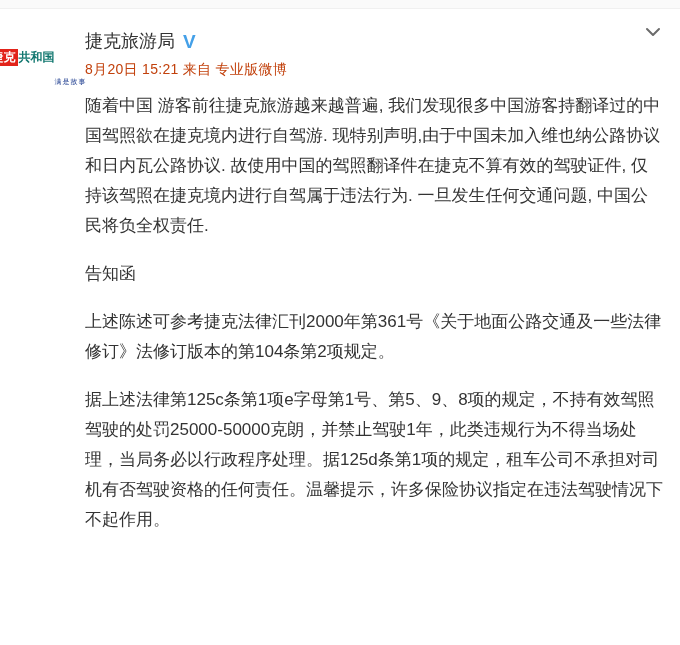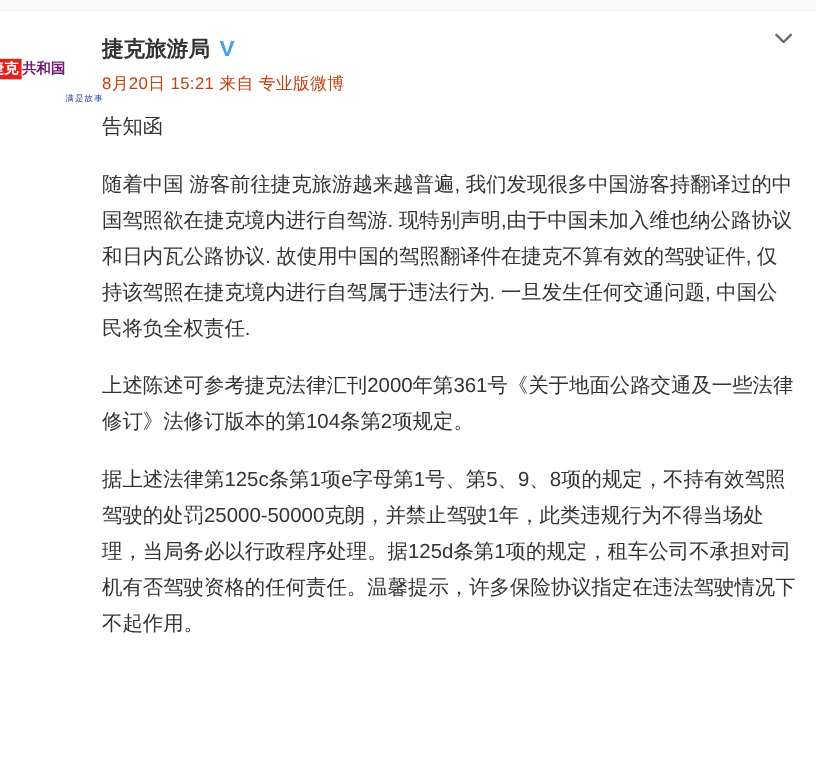--- a/index.html
+++ b/index.html
@@ -36,41 +36,41 @@
     line-height: 1;
     white-space: nowrap;
   }
   .logo-block {
     background: #e2231a;
     color: #ffffff;
     padding: 2px 2px 1px 2px;
     border-bottom: 2px solid #e2231a;
   }
   .logo-rest {
-    color: #701a75;
+    color: #0f766e;
     padding: 2px 0 1px 1px;
   }
   .logo-tagline {
     font-size: 7px;
     color: #1e3d8f;
     align-self: flex-end;
     margin-top: 2px;
     margin-right: 2px;
     letter-spacing: 1px;
     white-space: nowrap;
   }
   .name-row {
     display: flex;
     align-items: center;
     gap: 8px;
     margin-top: 8px;
   }
   .author-name {
     font-size: 18px;
-    font-weight: 700;
+    font-weight: 400;
     color: #333333;
   }
   .v-badge {
     color: #44a0e8;
     font-weight: 800;
     font-size: 19px;
     line-height: 1;
     transform: scaleY(0.95);
   }
   .meta-row {
@@ -123,20 +123,20 @@
   </div>
 
   <div class="name-row">
     <span class="author-name">捷克旅游局</span>
     <span class="v-badge">V</span>
   </div>
 
   <div class="meta-row">8月20日 15:21 来自 专业版微博</div>
 
   <div class="body-text">
+    <p>随着中国 游客前往捷克旅游越来越普遍, 我们发现很多中国游客持翻译过的中国驾照欲在捷克境内进行自驾游. 现特别声明,由于中国未加入维也纳公路协议和日内瓦公路协议. 故使用中国的驾照翻译件在捷克不算有效的驾驶证件, 仅持该驾照在捷克境内进行自驾属于违法行为. 一旦发生任何交通问题, 中国公民将负全权责任.</p>
     <p>告知函</p>
-    <p>随着中国 游客前往捷克旅游越来越普遍, 我们发现很多中国游客持翻译过的中国驾照欲在捷克境内进行自驾游. 现特别声明,由于中国未加入维也纳公路协议和日内瓦公路协议. 故使用中国的驾照翻译件在捷克不算有效的驾驶证件, 仅持该驾照在捷克境内进行自驾属于违法行为. 一旦发生任何交通问题, 中国公民将负全权责任.</p>
     <p>上述陈述可参考捷克法律汇刊2000年第361号《关于地面公路交通及一些法律修订》法修订版本的第104条第2项规定。</p>
     <p>据上述法律第125c条第1项e字母第1号、第5、9、8项的规定，不持有效驾照驾驶的处罚25000-50000克朗，并禁止驾驶1年，此类违规行为不得当场处理，当局务必以行政程序处理。据125d条第1项的规定，租车公司不承担对司机有否驾驶资格的任何责任。温馨提示，许多保险协议指定在违法驾驶情况下不起作用。</p>
 
   </div>
 
 </div>
 
 </body></html>

